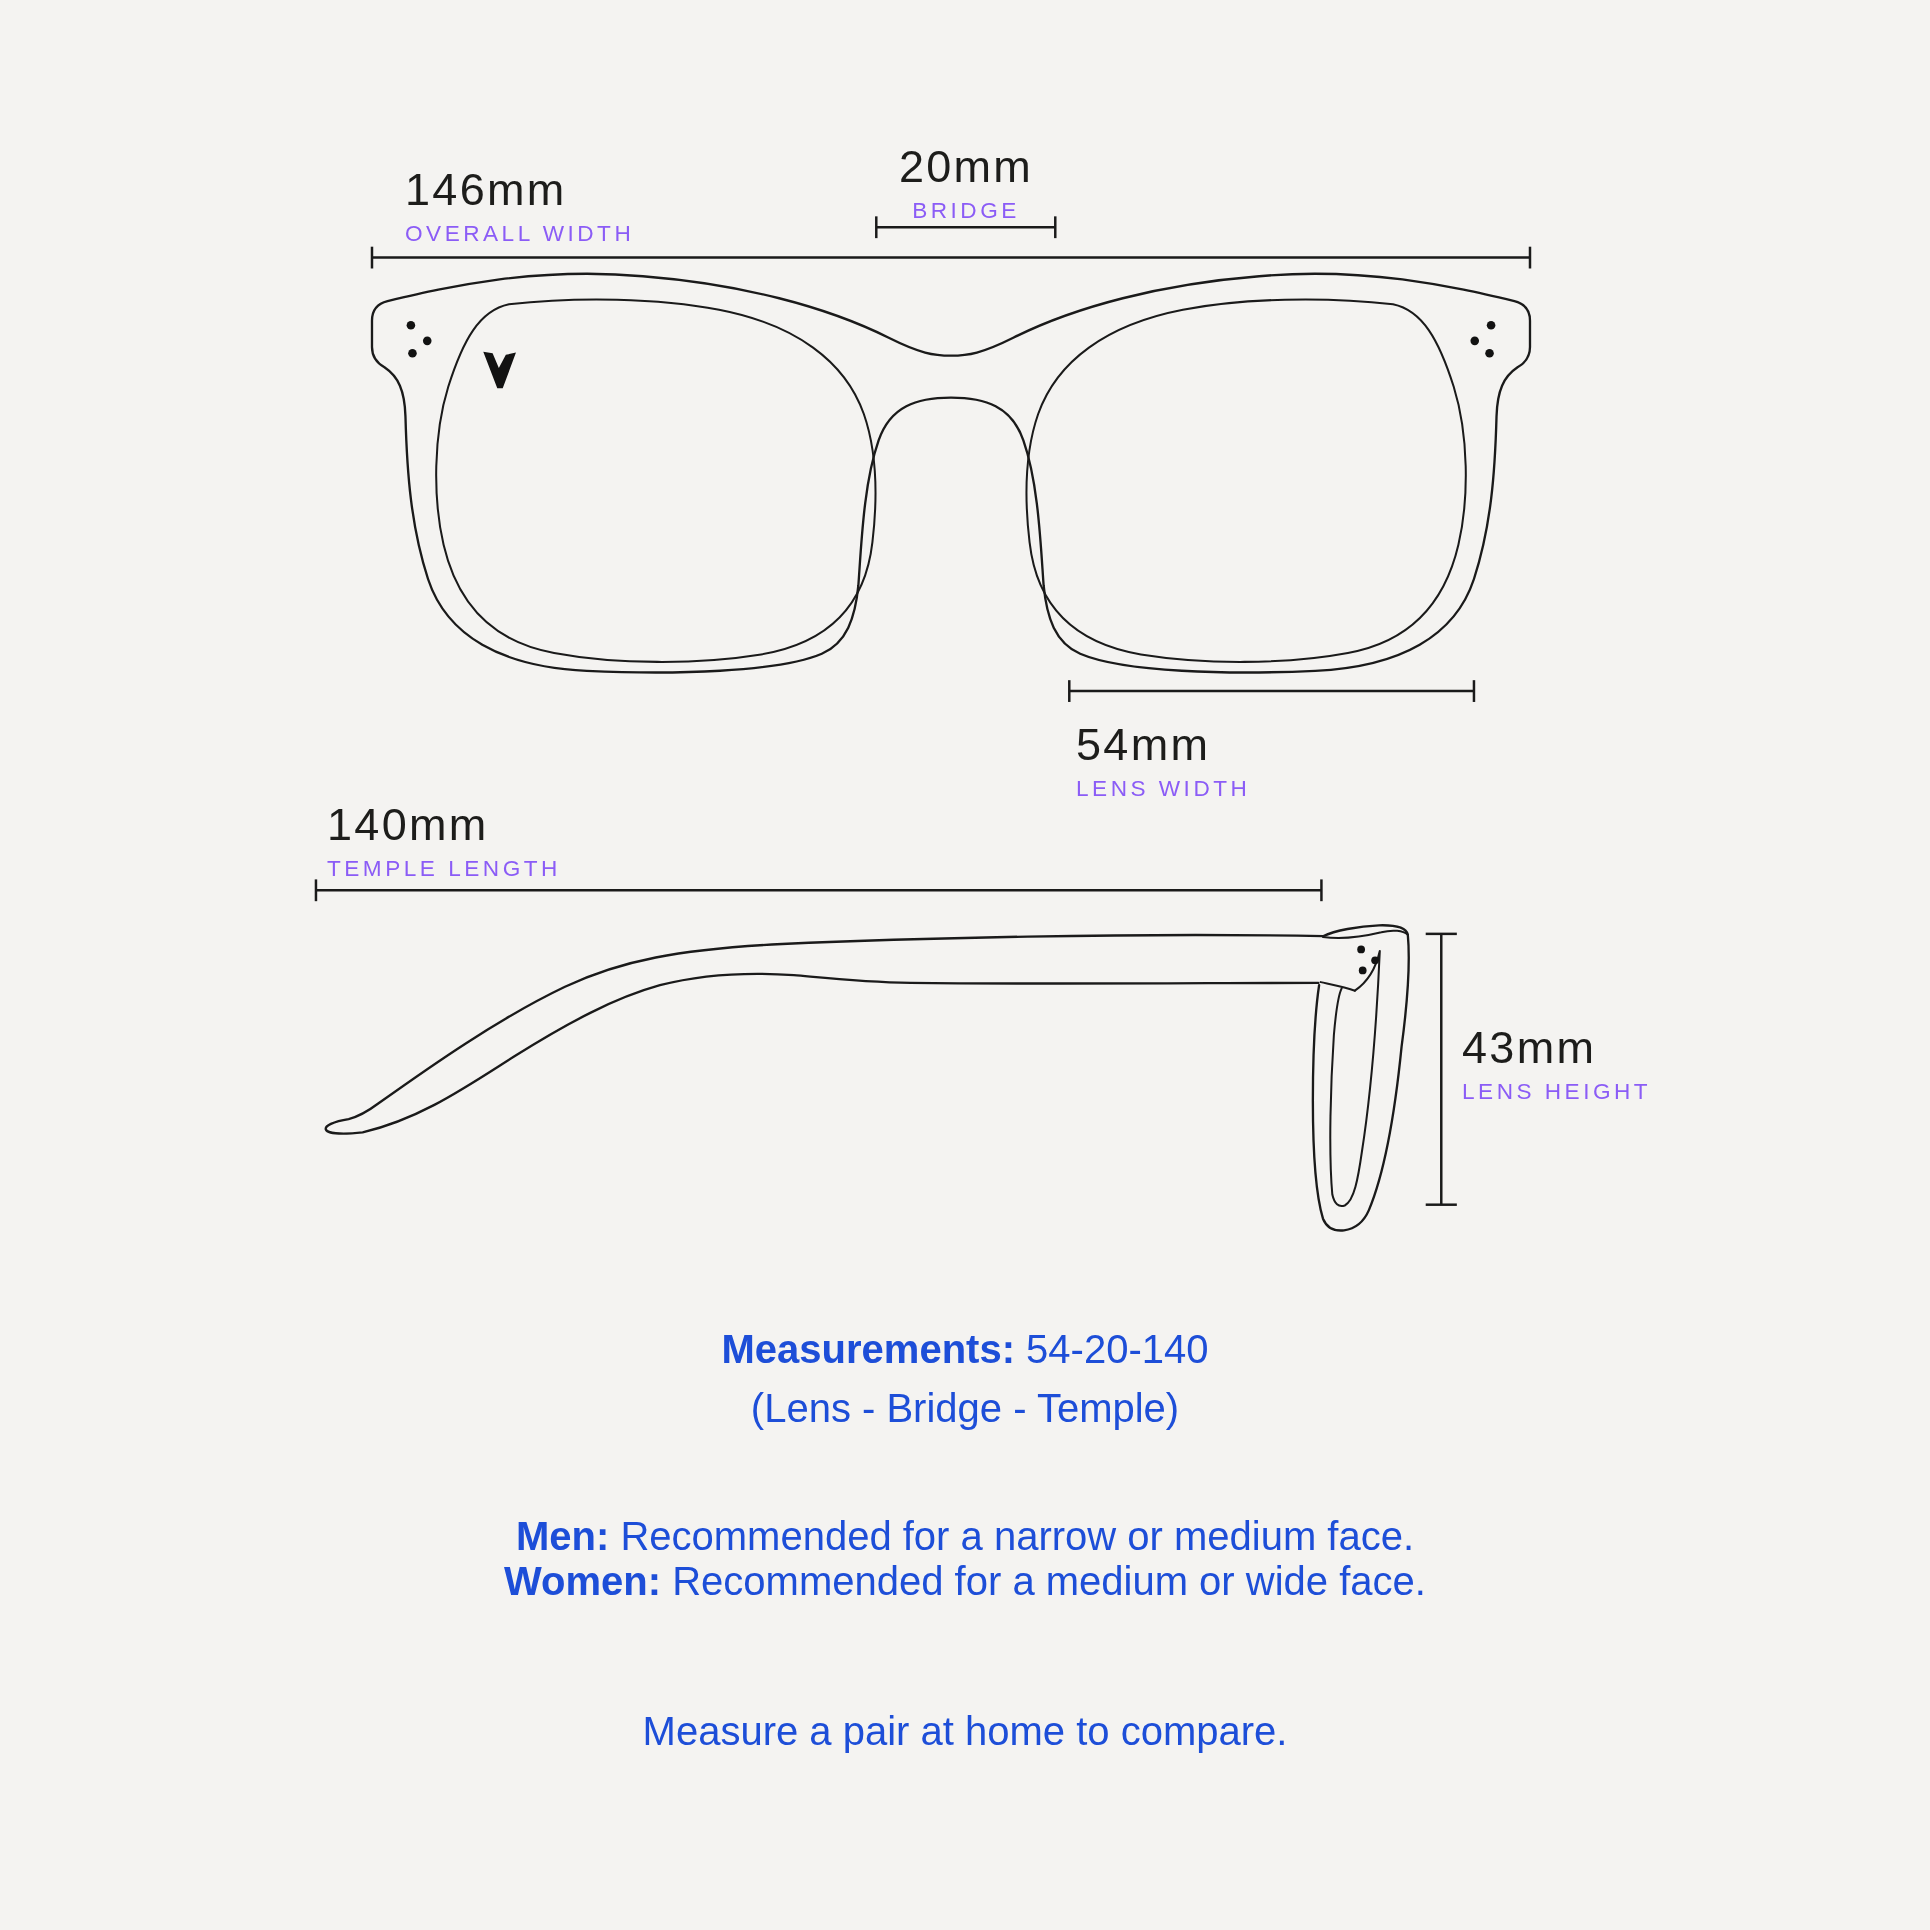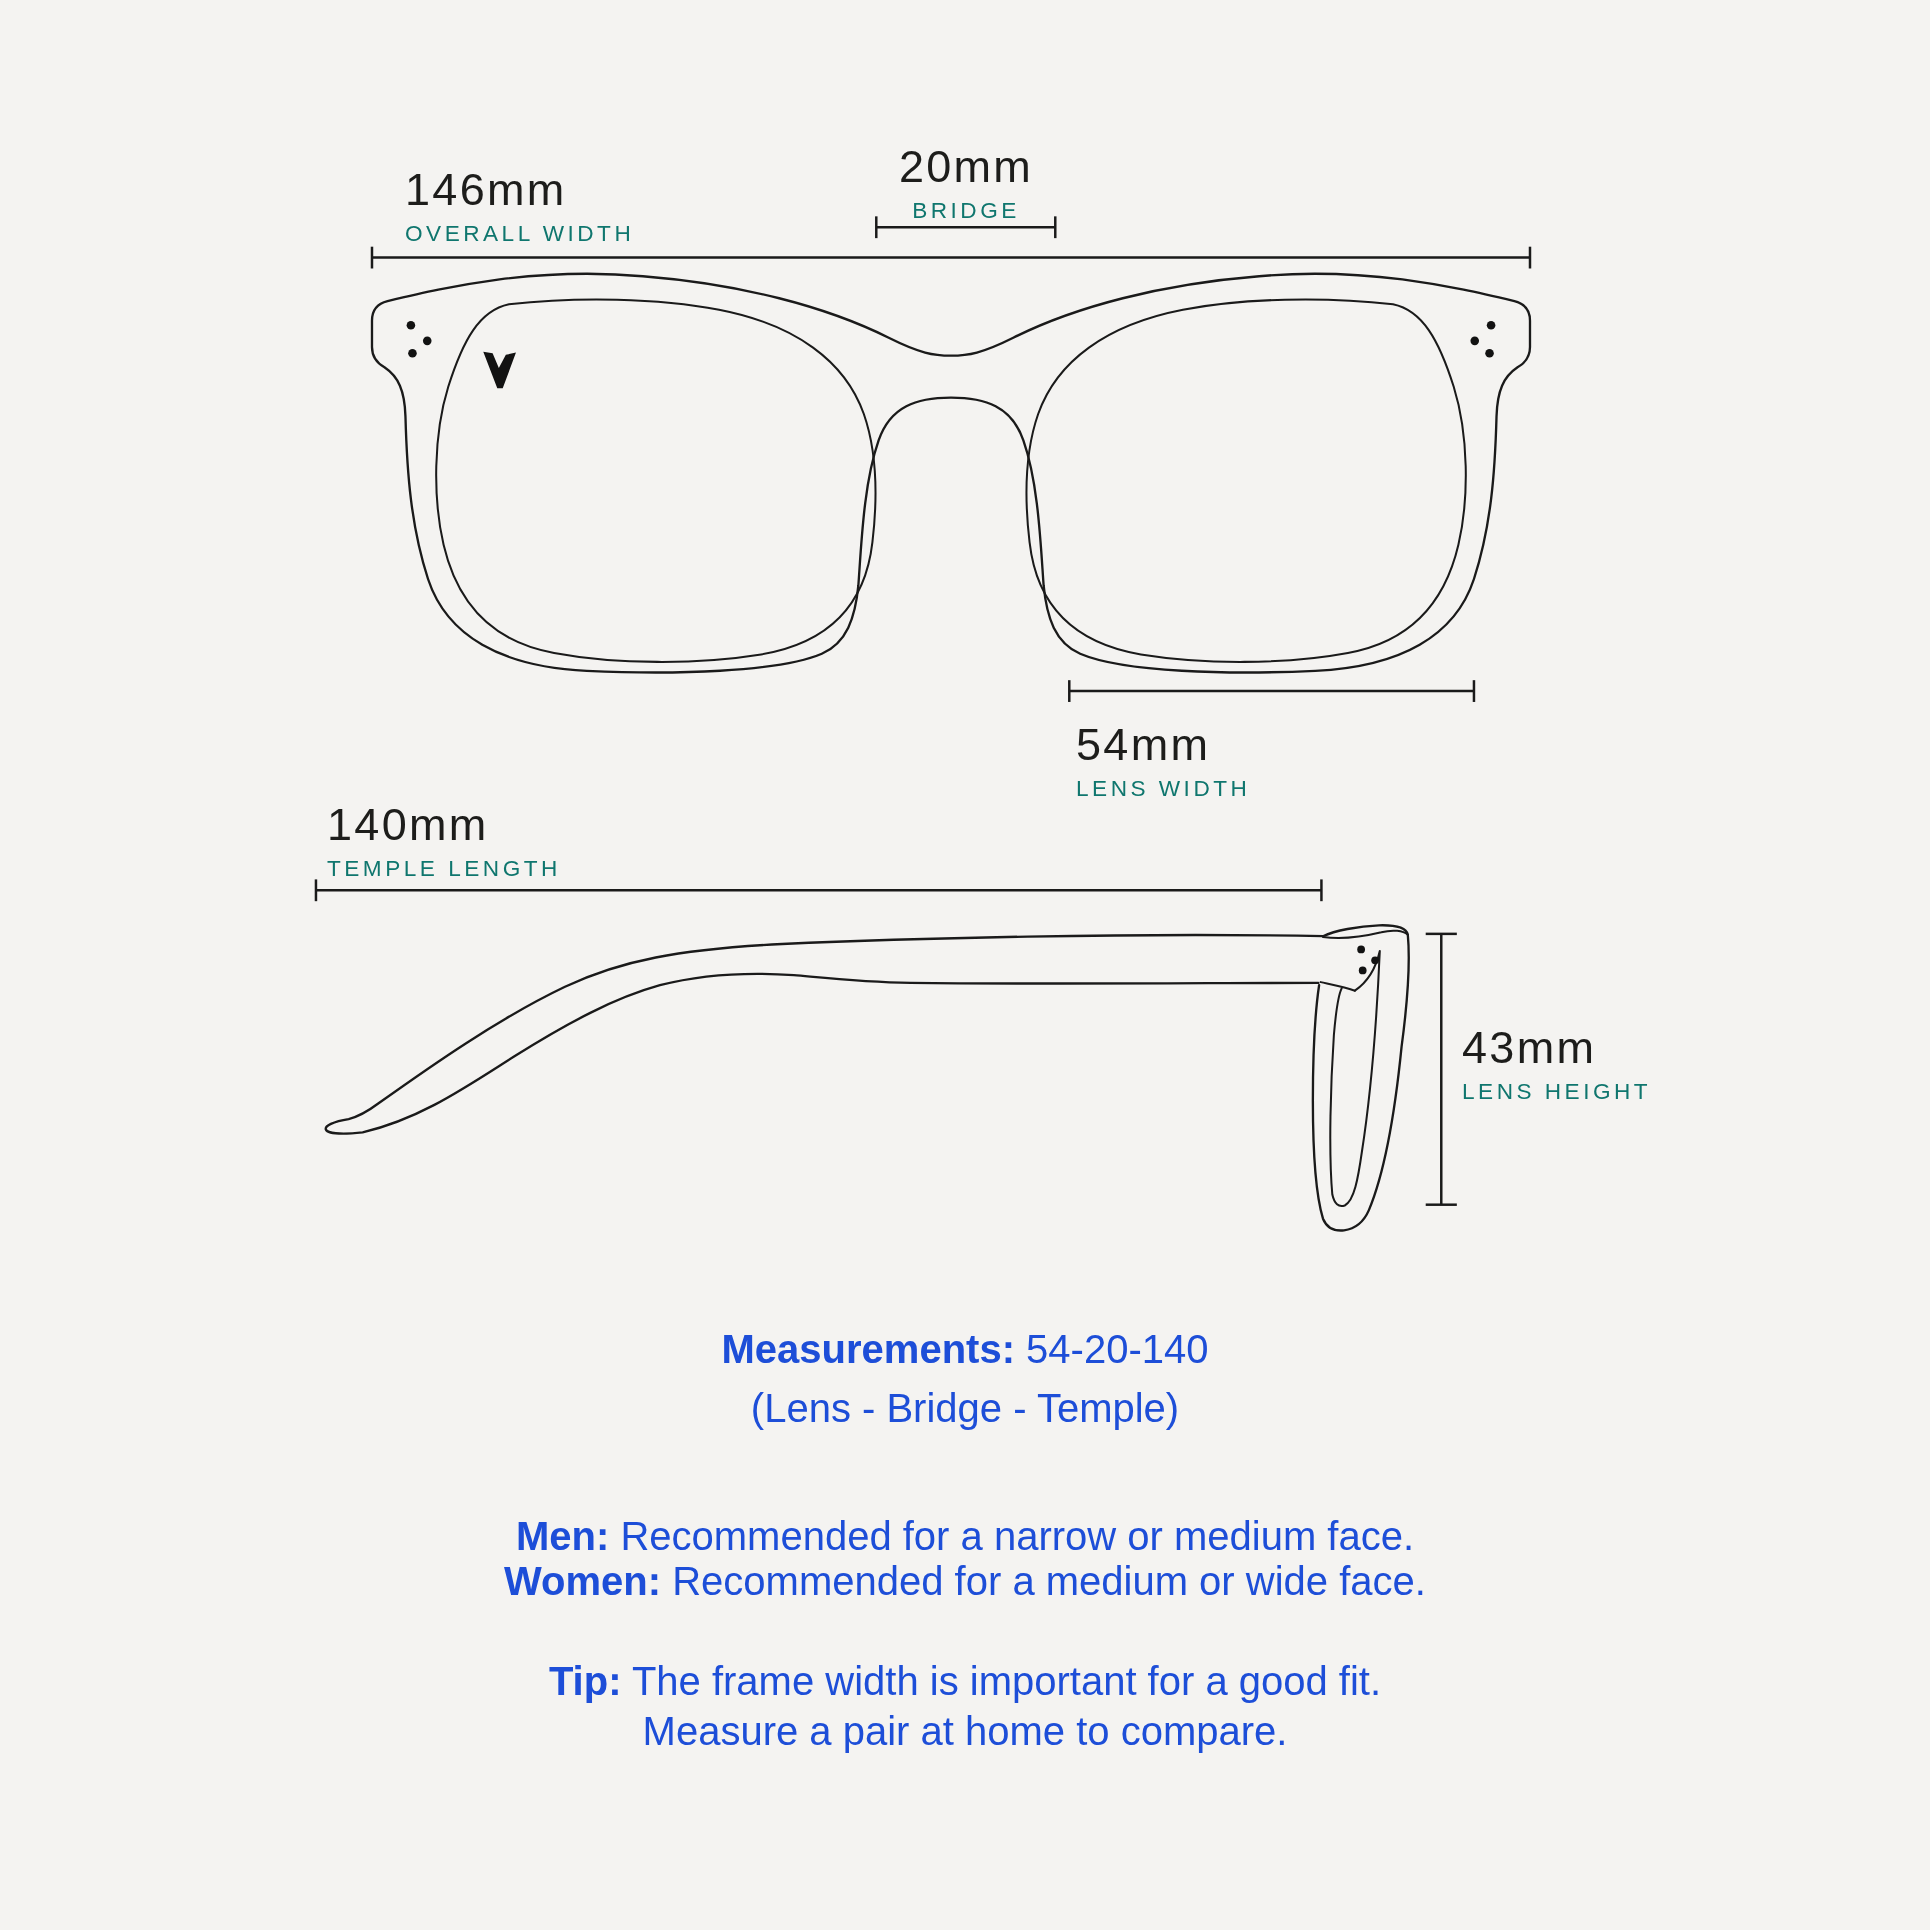--- a/index.html
+++ b/index.html
@@ -8,21 +8,21 @@
     font-family:"Liberation Sans","DejaVu Sans",sans-serif;color:#1d1d1b;overflow:hidden;
   }
   .diagram-svg{position:absolute;left:0;top:0;}
   .stroke{fill:none;stroke:#1a1a1a;stroke-width:3;stroke-linecap:round;stroke-linejoin:round;}
   .thin{stroke-width:2.6;}
   .dimline{fill:none;stroke:#1a1a1a;stroke-width:3.2;stroke-linecap:butt;}
   .dot{fill:#121212;stroke:none;}
   .logo{fill:#121212;stroke:none;}
   .dim-label{position:absolute;white-space:nowrap;}
   .dim-value{font-size:45px;letter-spacing:2.3px;line-height:1.1;color:#1d1d1b;}
-  .dim-caption{font-size:22.6px;letter-spacing:3.5px;margin-top:7px;line-height:1.1;color:#0f766e;}
+  .dim-caption{font-size:22.6px;letter-spacing:3.5px;margin-top:7px;line-height:1.1;color:#8b5cf6;}
   .centered{transform:translateX(-50%);text-align:center;}
   .summary-line{
     position:absolute;left:0;width:1930px;text-align:center;
     font-size:40px;line-height:1.15;color:#1d4ed8;white-space:nowrap;
   }
   .bold{font-weight:700;}
 </style>
 </head>
 <body>
 
@@ -205,21 +205,18 @@
     <span>(Lens - Bridge - Temple)</span>
   </div>
 
   <div class="summary-line" style="top:1513px;">
     <span class="bold">Men:</span><span> Recommended for a narrow or medium face.</span>
   </div>
   <div class="summary-line" style="top:1558px;">
     <span class="bold">Women:</span><span> Recommended for a medium or wide face.</span>
   </div>
 
-  <div class="summary-line" style="top:1658px;">
-    <span class="bold">Tip:</span><span> The frame width is important for a good fit.</span>
-  </div>
   <div class="summary-line" style="top:1708px;">
     <span>Measure a pair at home to compare.</span>
   </div>
 
 </div>
 
 
 </body></html>

